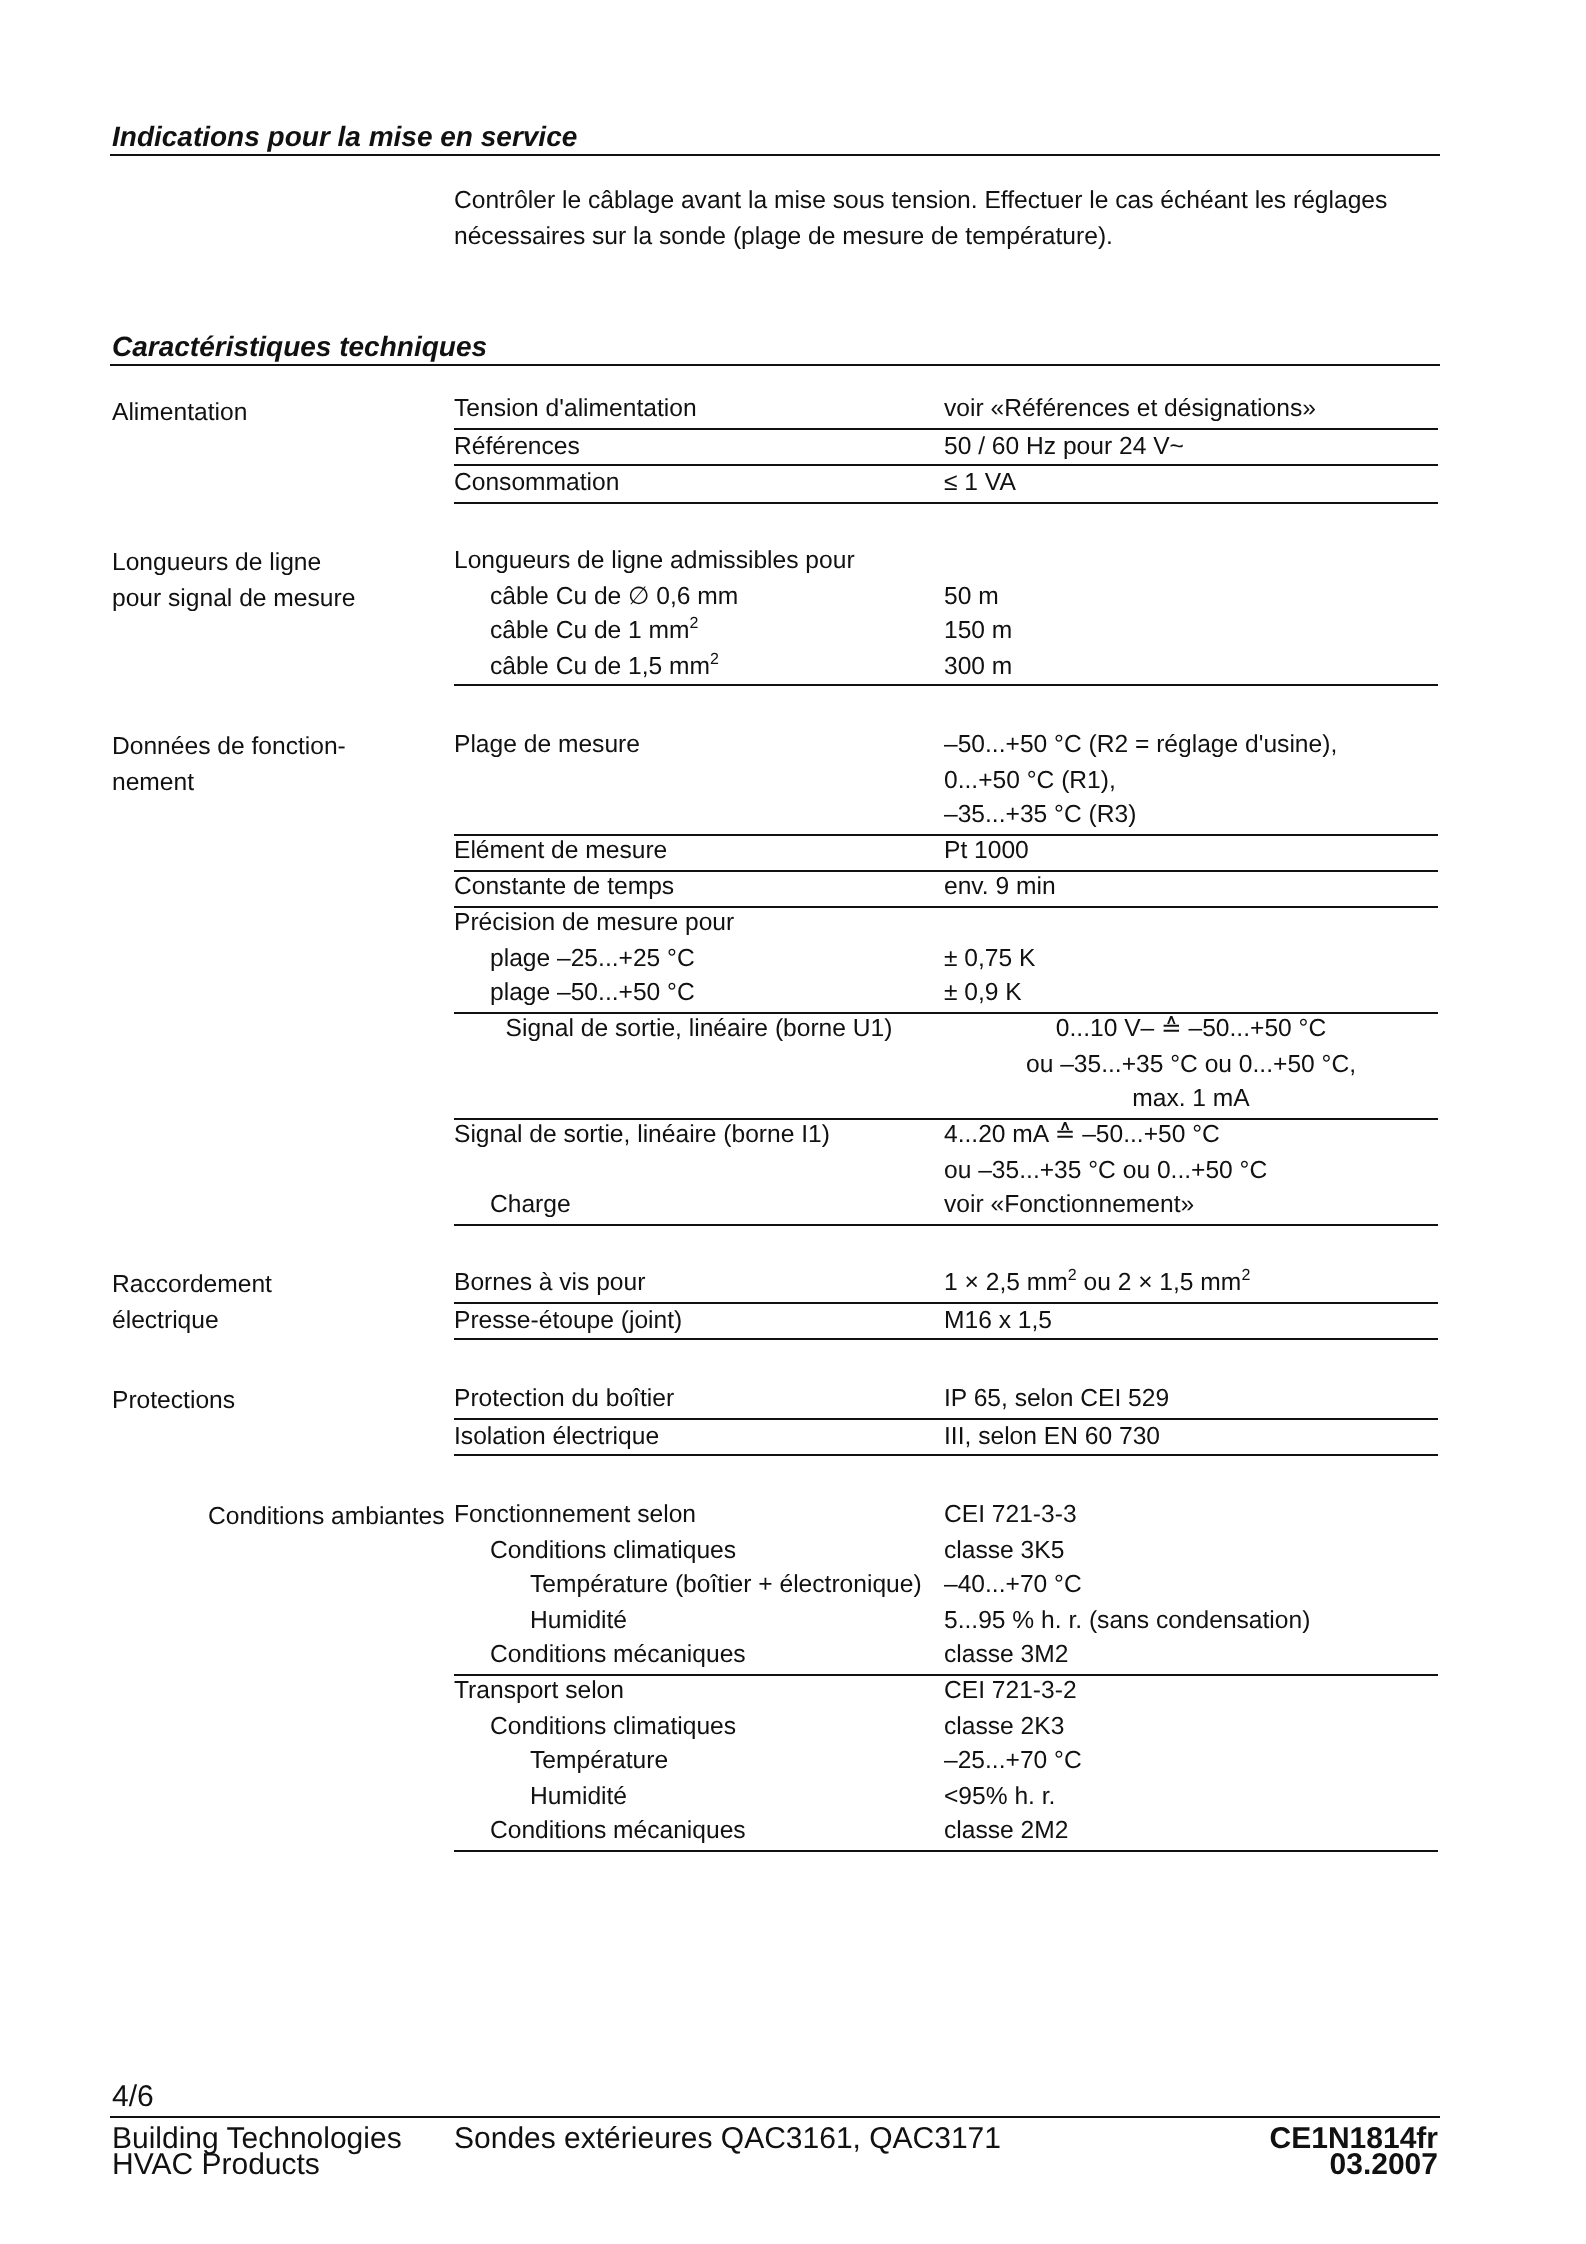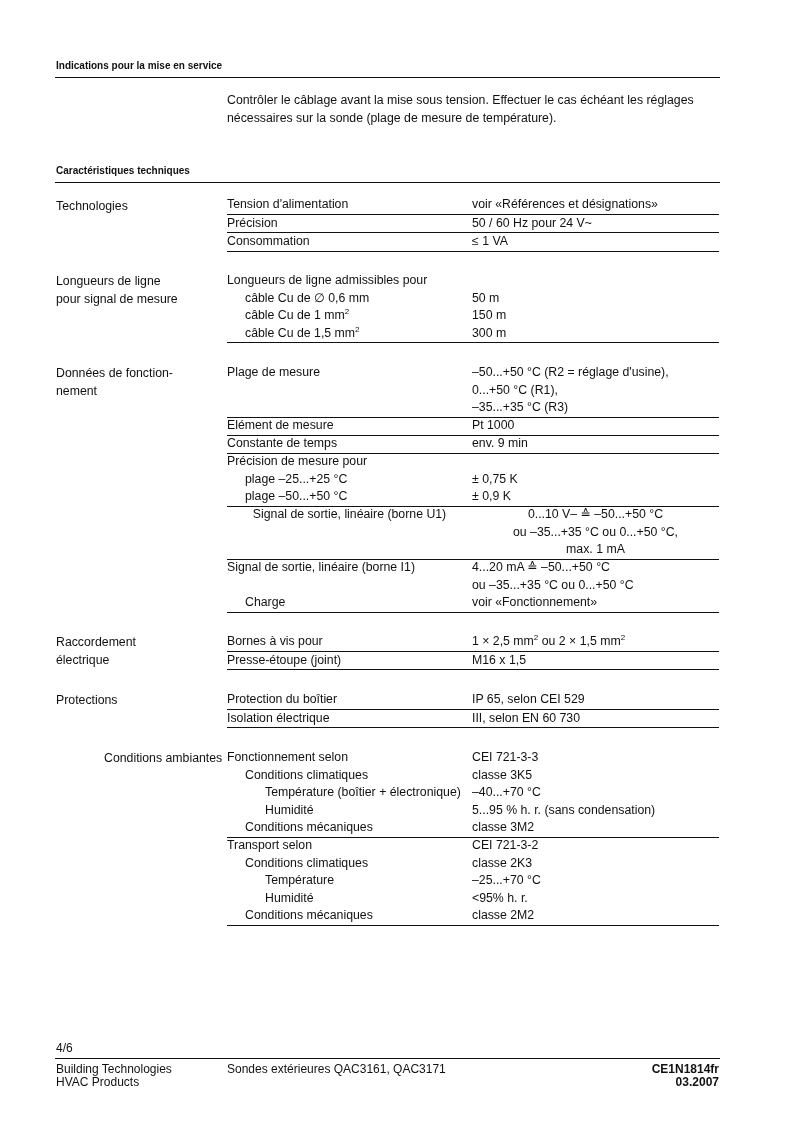--- a/index.html
+++ b/index.html
@@ -1,52 +1,52 @@
 <!DOCTYPE html>
 <html><head>
 <meta charset="utf-8">
 <style>
   html, body { margin:0; padding:0; background:#ffffff; }
   body { width:793px; height:1122px; position:relative; overflow:hidden;
          font-family:"Liberation Sans", sans-serif; color:#111; font-size:12.3px; }
   .abs { position:absolute; }
-  .h { font-weight:bold; font-size:10px; }
+  .h { font-weight:bold; font-size:14px;font-style:italic; }
   .hrule { position:absolute; left:55px; width:665px; height:0; border-top:1.3px solid #111; }
   .para { position:absolute; left:227px; width:500px; line-height:18px; }
   .cat { position:absolute; left:56px; width:165px; line-height:18px; }
   .grp { position:absolute; left:227px; width:492px; border-bottom:1.2px solid #111; }
   .row { display:flex; height:17.6px; line-height:17.6px; white-space:nowrap; }
   .k { width:245px; flex:none; }
   .v { flex:1; }
   .i1 { padding-left:18px; box-sizing:border-box; }
   .i2 { padding-left:38px; box-sizing:border-box; }
   sup { font-size:8px; line-height:0; vertical-align:5px; }
-  .foot { position:absolute; font-size:12px; line-height:13px; }
+  .foot { position:absolute; font-size:15px; line-height:13px; }
 </style>
 </head>
 <body>
 
 <div class="abs h" style="left:56px;top:60px;">Indications pour la mise en service</div>
 <div class="hrule" style="top:77px;"></div>
 <div class="para" style="top:91px;">
   <div>Contrôler le câblage avant la mise sous tension. Effectuer le cas échéant les réglages</div>
   <div>nécessaires sur la sonde (plage de mesure de température).</div>
 </div>
 
 <div class="abs h" style="left:56px;top:165px;">Caractéristiques techniques</div>
 <div class="hrule" style="top:182px;"></div>
 
-<div class="cat" style="top:197px;">Technologies</div>
+<div class="cat" style="top:197px;">Alimentation</div>
 <div class="grp" style="top:196px;border-bottom:none;">
   <div class="row" style="border-bottom:1.2px solid #111;">
       <span class="k">Tension d'alimentation</span>
       <span class="v">voir «Références et désignations»</span>
     </div>
   <div class="row" style="border-bottom:1.2px solid #111;">
-      <span class="k">Précision</span>
+      <span class="k">Références</span>
       <span class="v">50  / 60 Hz pour 24 V~</span>
     </div>
   <div class="row" style="border-bottom:1.2px solid #111;">
       <span class="k">Consommation</span>
       <span class="v">≤ 1 VA</span>
     </div>
 </div>
 
 <div class="cat" style="top:272px;">
   <div>Longueurs de ligne</div>

